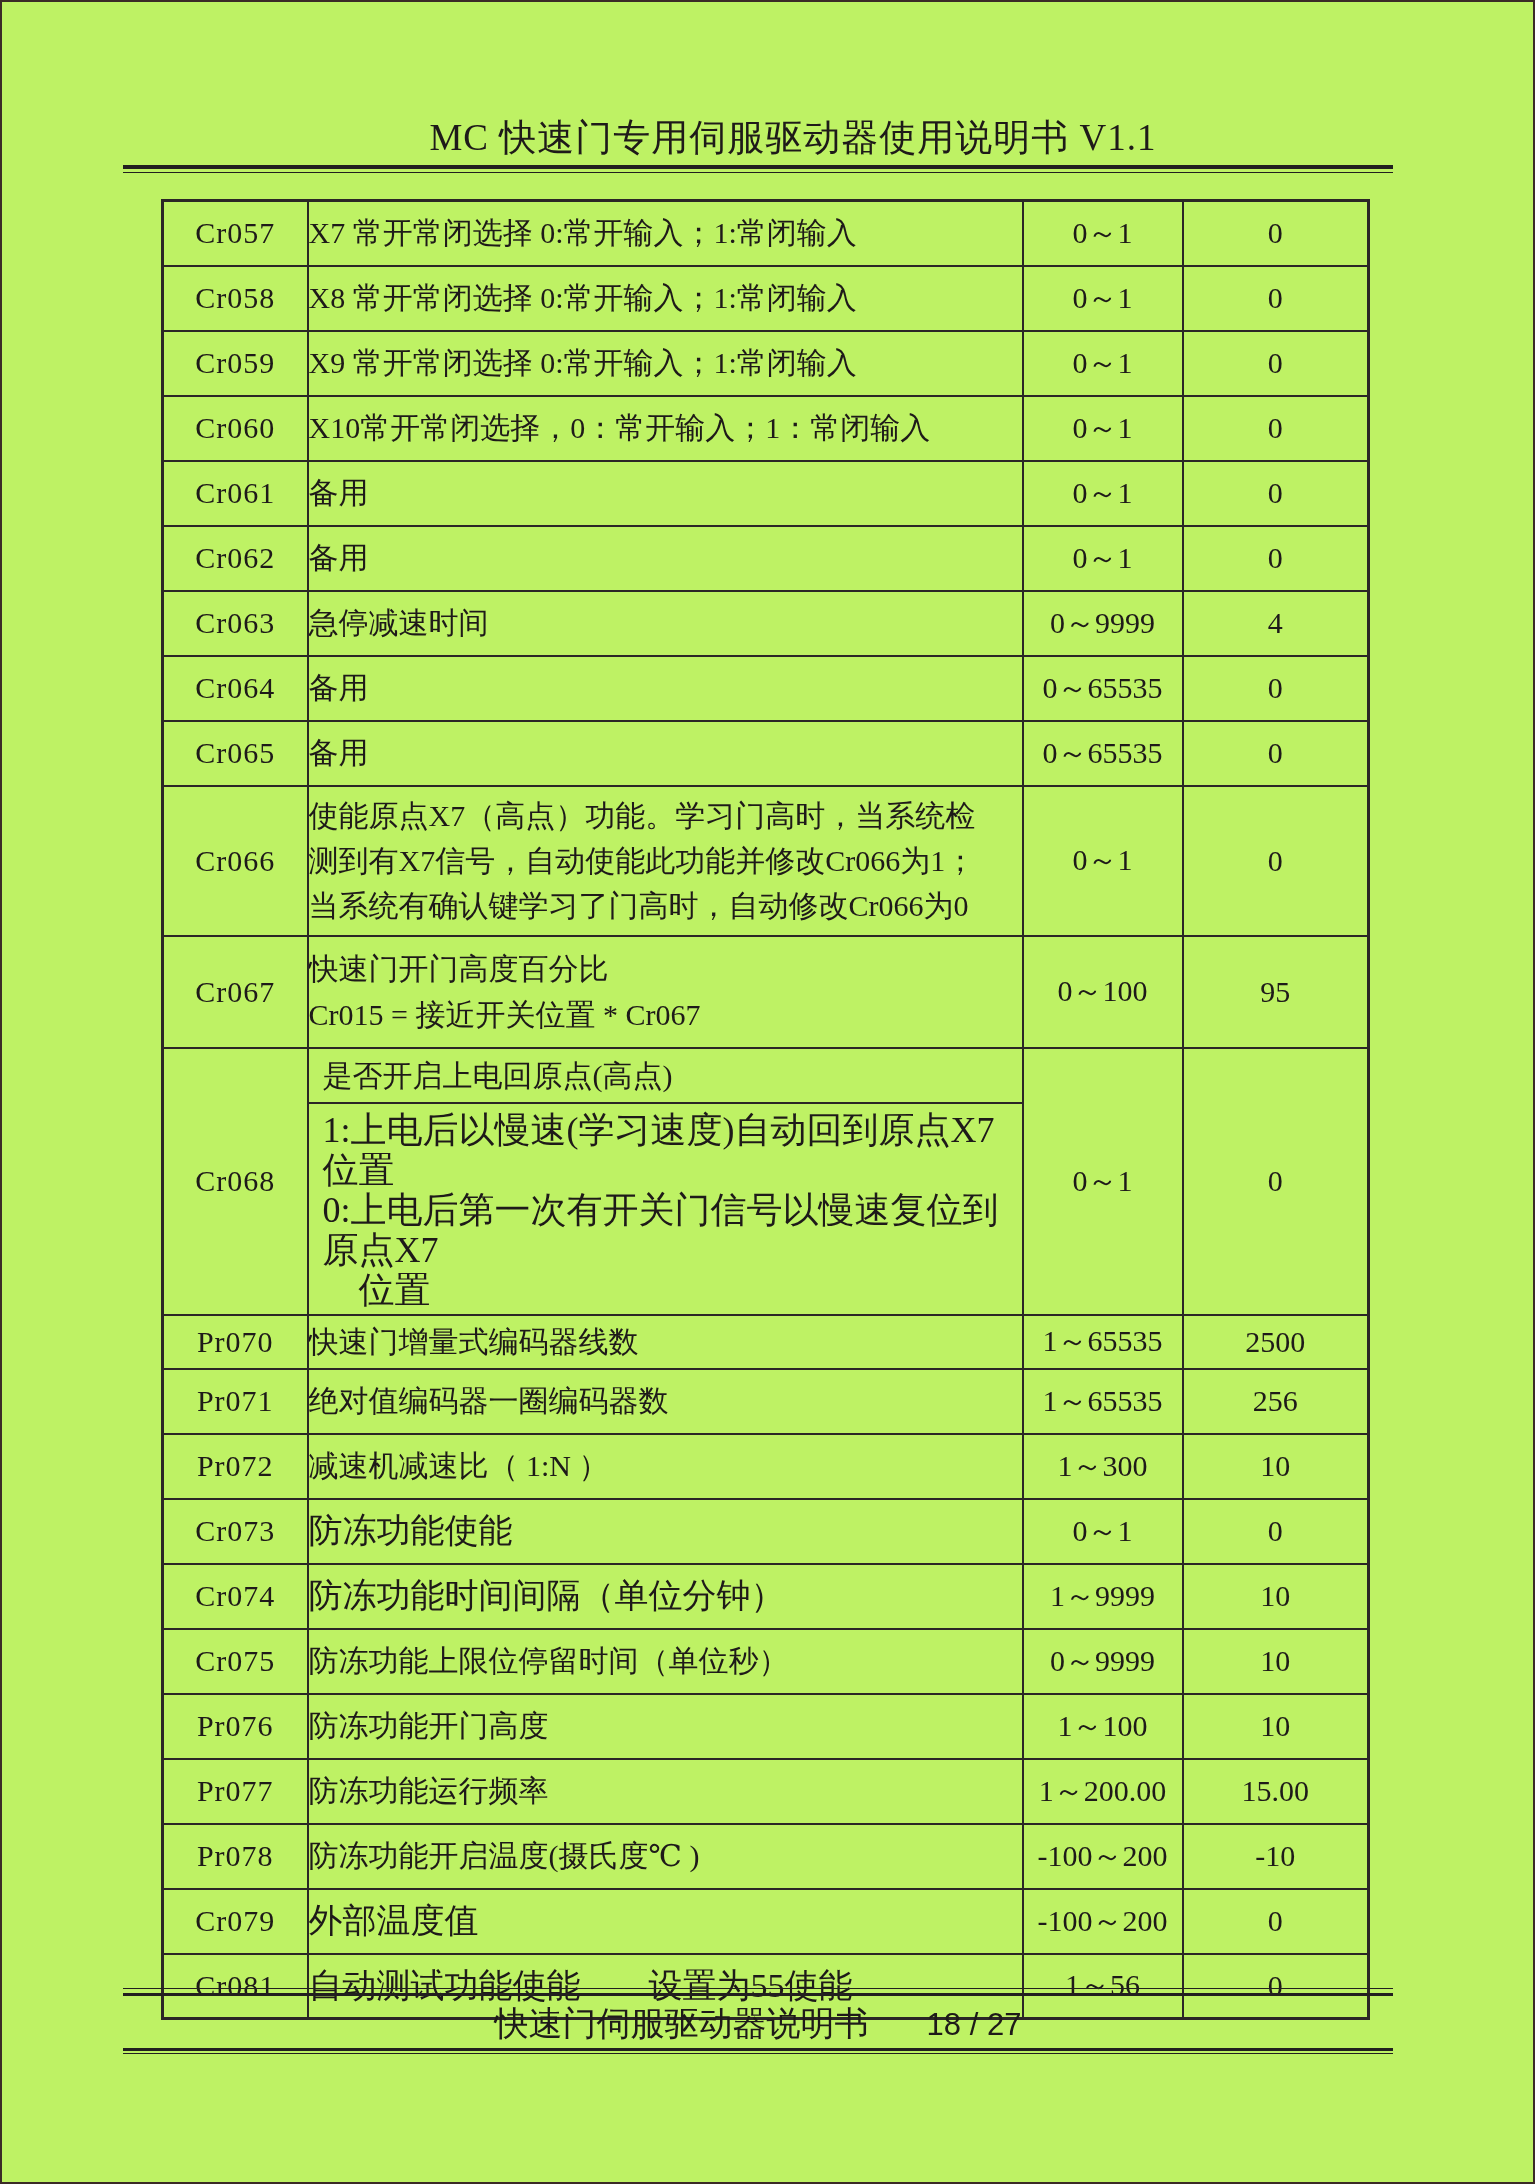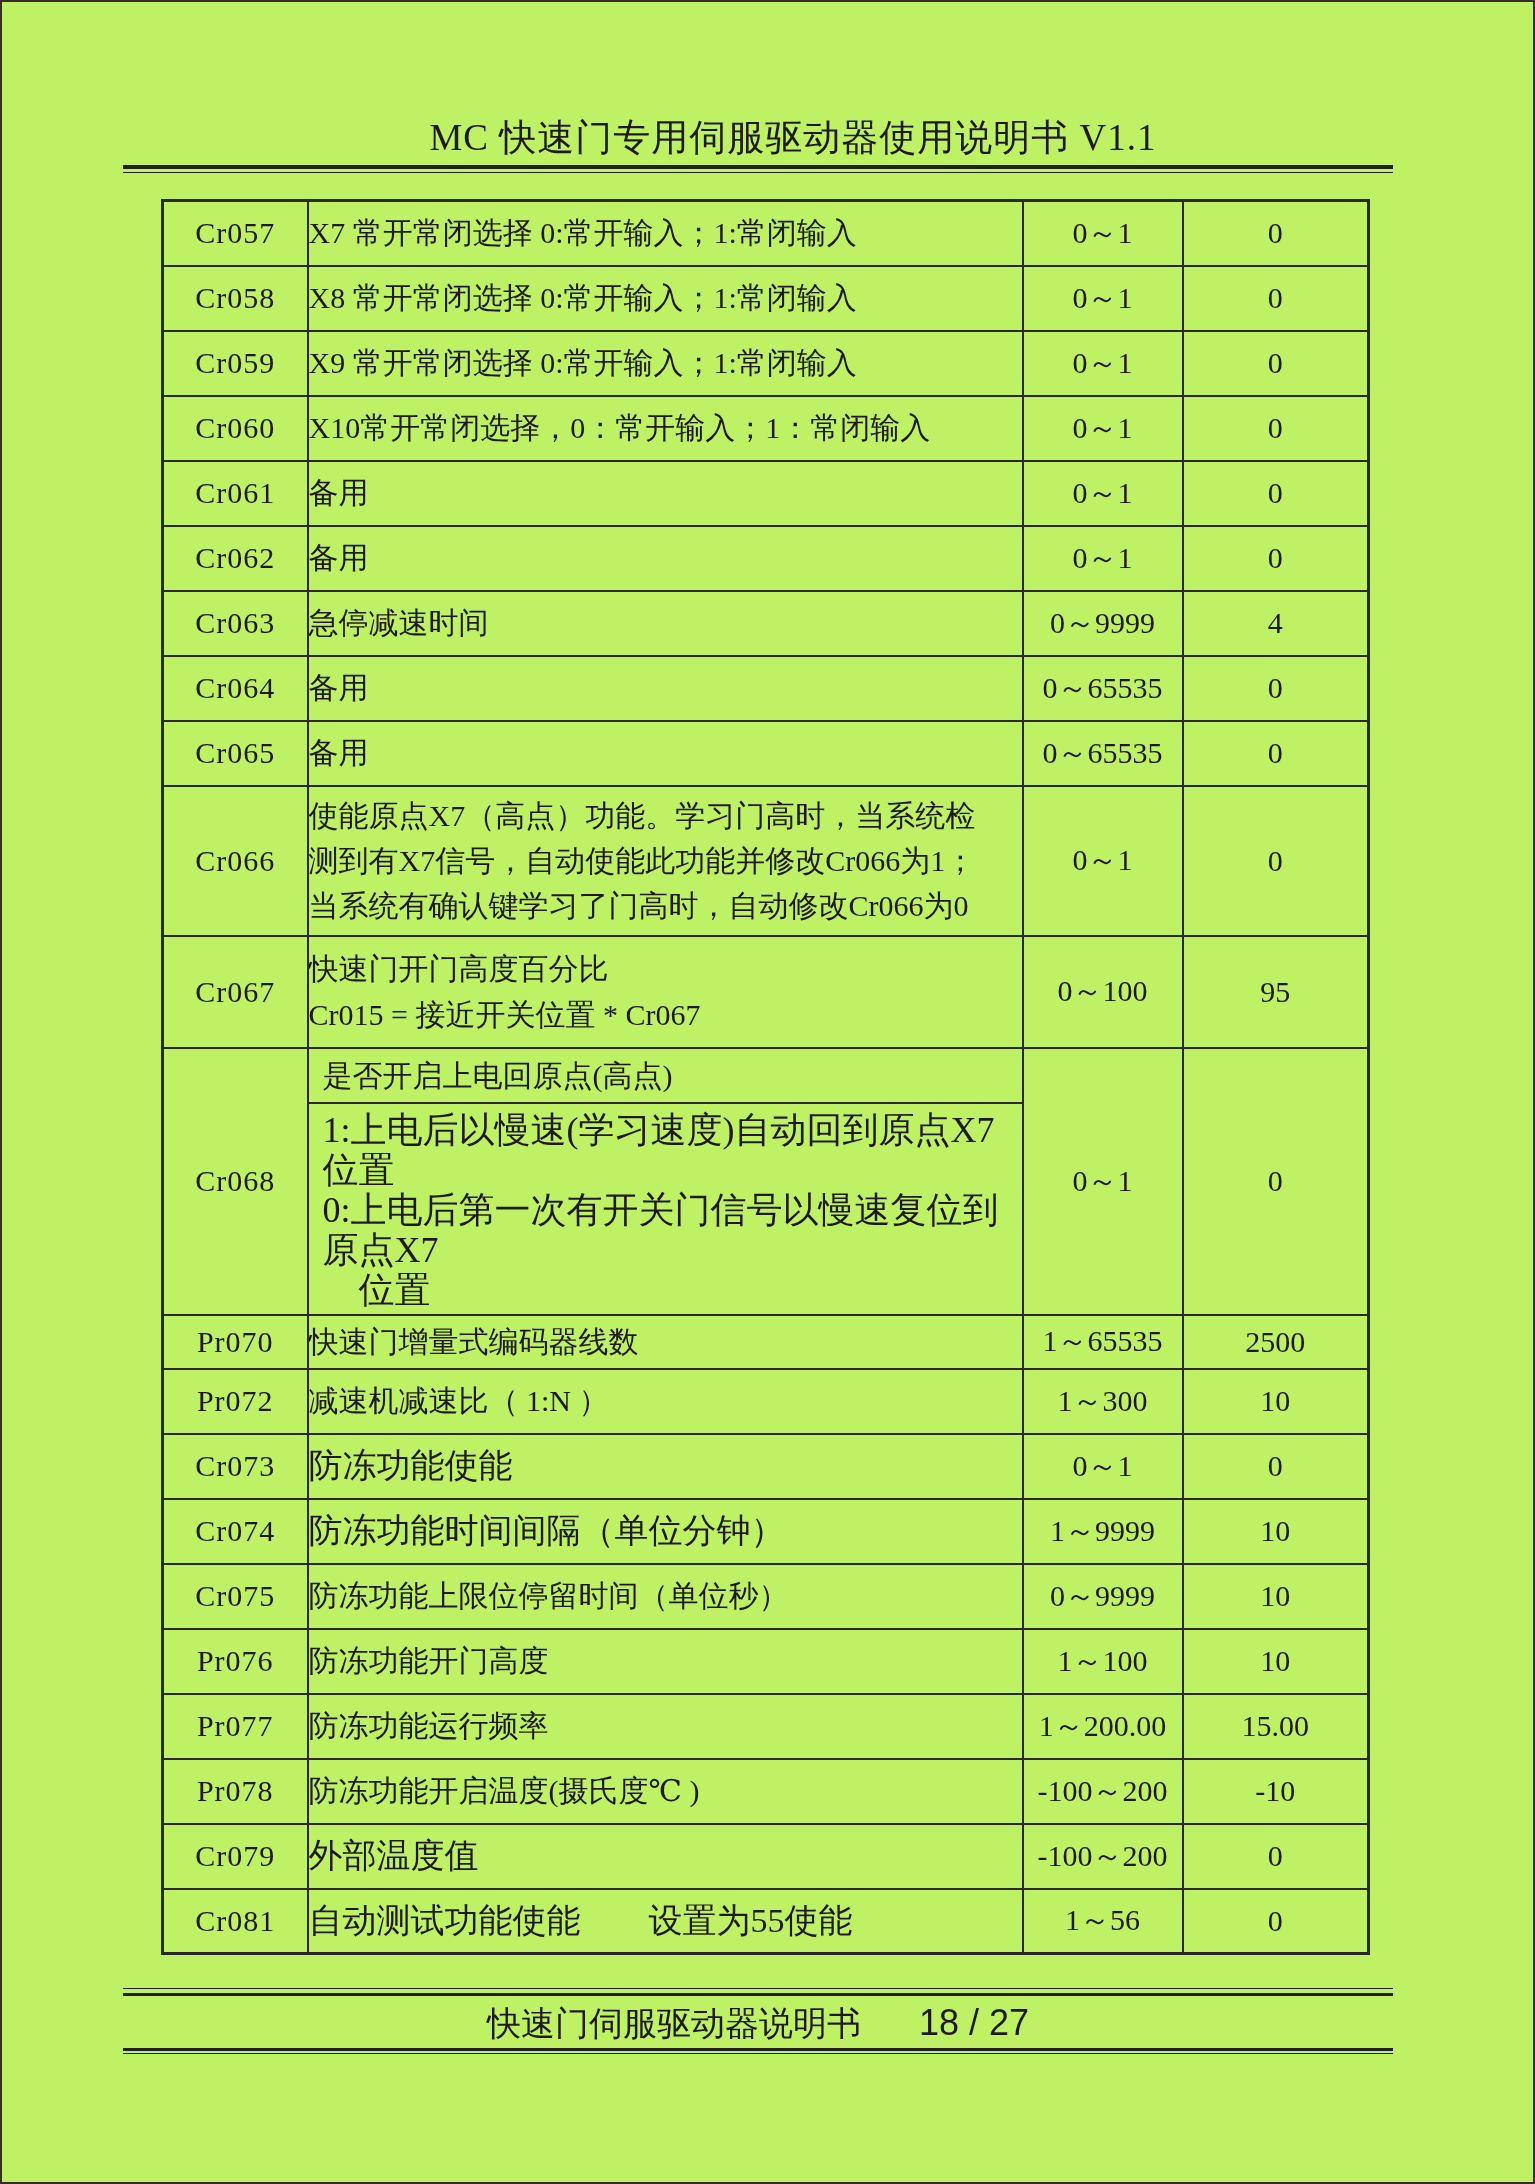--- a/index.html
+++ b/index.html
@@ -59,21 +59,21 @@
     border-top:1px solid #22201f;border-bottom:3px solid #22201f;
   }
   .footer-line{
     position:absolute;left:121px;top:1999px;width:1270px;height:44px;
     text-align:center;white-space:nowrap;
   }
   .footer-doc-title{font-size:34px;vertical-align:baseline;}
   .footer-spacer{display:inline-block;width:58px;}
   .footer-page{
     font-family:"Liberation Sans","DejaVu Sans",sans-serif;
-    font-size:36px;vertical-align:baseline;
+    font-size:31px;vertical-align:baseline;
   }
   .footer-rule-bottom{
     position:absolute;left:121px;top:2046px;width:1270px;height:2px;
     border-top:3px solid #22201f;border-bottom:1px solid #22201f;
   }
 </style>
 </head>
 <body>
 
 <div class="page">
@@ -195,20 +195,28 @@
           <td class="c-def">0</td>
         </tr>
         <tr style="height: 54px;">
           <td class="c-code">Pr070</td>
           <td class="c-desc">
             <div class="desc-line">快速门增量式编码器线数</div>
           </td>
           <td class="c-range">1～65535</td>
           <td class="c-def">2500</td>
         </tr>
+        <tr style="height: 65px;">
+          <td class="c-code">Pr071</td>
+          <td class="c-desc">
+            <div class="desc-line">绝对值编码器一圈编码器数</div>
+          </td>
+          <td class="c-range">1～65535</td>
+          <td class="c-def">256</td>
+        </tr>
         <tr style="height: 65px; margin-left: 19px;">
           <td class="c-code">Pr072</td>
           <td class="c-desc">
             <div class="desc-line">减速机减速比（ 1:N ）</div>
           </td>
           <td class="c-range">1～300</td>
           <td class="c-def">10</td>
         </tr>
         <tr style="height: 65px;">
           <td class="c-code">Cr073</td>

